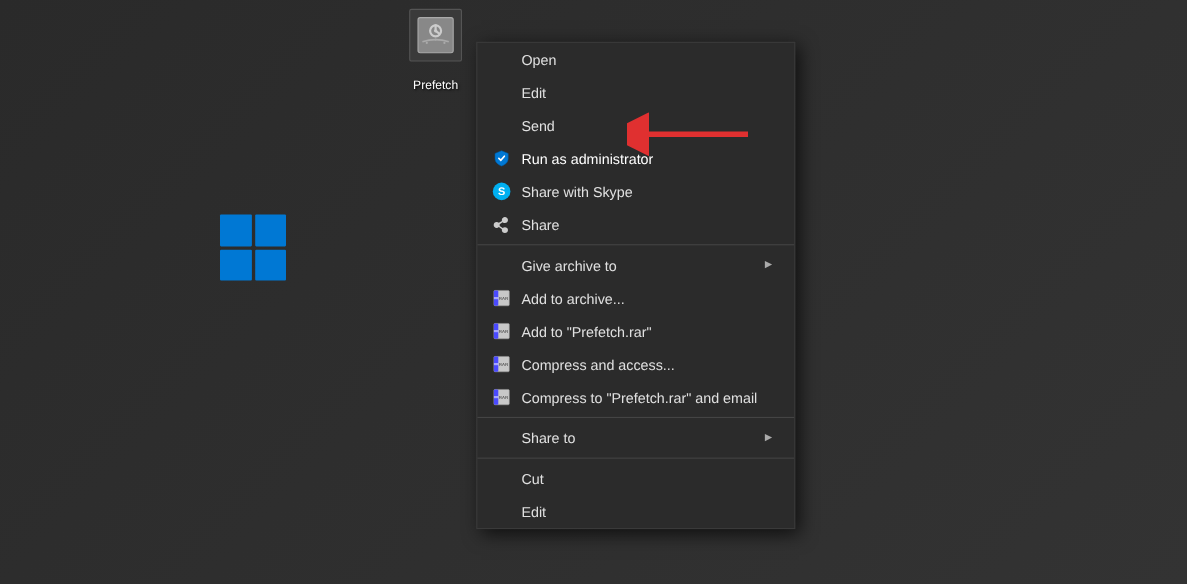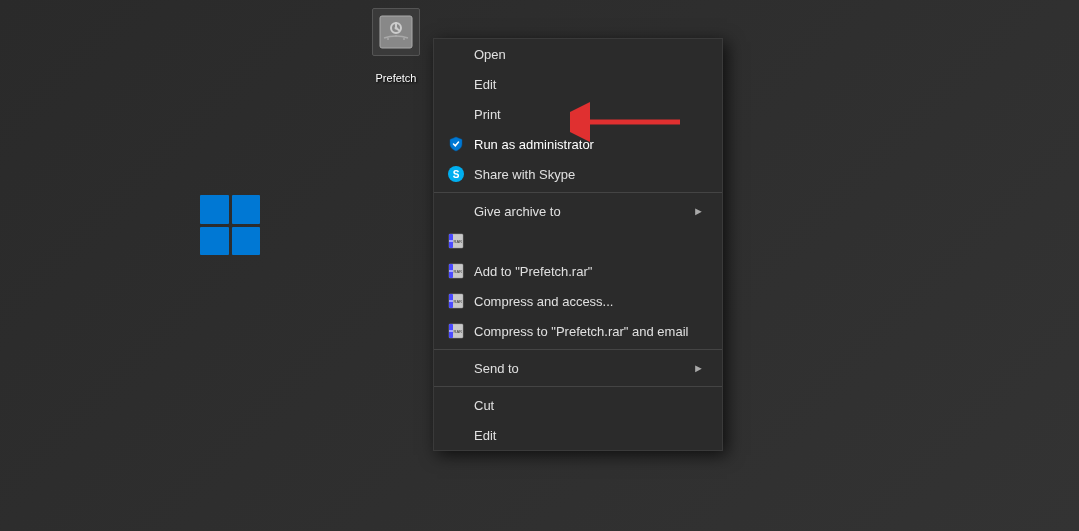--- a/index.html
+++ b/index.html
@@ -179,59 +179,68 @@
     <span class="item-label">Open</span>
   </div>
 
   <div class="menu-item">
     <div class="item-icon"></div>
     <span class="item-label">Edit</span>
   </div>
 
   <div class="menu-item">
     <div class="item-icon"></div>
-    <span class="item-label">Print</span>
+    <span class="item-label">Send</span>
   </div>
 
   <div class="menu-item run-admin">
     <div class="item-icon">
       <svg width="16" height="16" viewBox="0 0 16 16" fill="none">
         <path d="M8 1L2 3.5V8c0 3.5 2.5 5.5 6 7 3.5-1.5 6-3.5 6-7V3.5L8 1z" fill="#0078d4" stroke="#005a9e" stroke-width="0.5"></path>
         <path d="M5.5 8l1.8 1.8L10.5 6" stroke="white" stroke-width="1.5" fill="none" stroke-linecap="round"></path>
       </svg>
     </div>
     <span class="item-label">Run as administrator</span>
   </div>
 
   <div class="menu-item">
     <div class="item-icon">
       <div class="skype-icon">S</div>
     </div>
     <span class="item-label">Share with Skype</span>
   </div>
 
 
+  <div class="menu-item">
+    <div class="item-icon">
+      <svg width="16" height="16" viewBox="0 0 16 16" fill="none">
+        <path d="M11 10.5c-.8 0-1.5.3-2 .8L6.2 9.4c.1-.3.1-.5.1-.8 0-.3 0-.5-.1-.8L9 6c.5.5 1.2.8 2 .8 1.5 0 2.8-1.2 2.8-2.8S12.5 1.2 11 1.2 8.2 2.4 8.2 4c0 .3 0 .5.1.8L5.5 6.6C5 6.1 4.3 5.8 3.5 5.8 2 5.8.8 7 .8 8.5S2 11.2 3.5 11.2c.8 0 1.5-.3 2-.8l2.8 1.9c-.1.2-.1.5-.1.7 0 1.5 1.2 2.8 2.8 2.8s2.8-1.2 2.8-2.8-1.3-2.5-2.8-2.5z" fill="#ccc"></path>
+      </svg>
+    </div>
+    <span class="item-label">Share</span>
+  </div>
 
   <div class="menu-divider"></div>
 
   <div class="menu-item">
     <div class="item-icon"></div>
     <span class="item-label">Give archive to</span>
     <span class="submenu-arrow">►</span>
   </div>
 
   <div class="menu-item">
     <div class="item-icon">
       <svg width="16" height="16" viewBox="0 0 16 16">
         <rect x="1" y="1" width="14" height="14" rx="1" fill="#c8c8c8" stroke="#999" stroke-width="0.5"></rect>
         <rect x="1" y="1" width="4" height="14" rx="1" fill="#4a4aff"></rect>
         <rect x="1" y="7" width="4" height="2" fill="#fff" opacity="0.5"></rect>
         <text x="5.5" y="10" font-size="4" fill="#333" font-family="Arial">RAR</text>
       </svg>
     </div>
+    <span class="item-label">Add to archive...</span>
   </div>
 
   <div class="menu-item">
     <div class="item-icon">
       <svg width="16" height="16" viewBox="0 0 16 16">
         <rect x="1" y="1" width="14" height="14" rx="1" fill="#c8c8c8" stroke="#999" stroke-width="0.5"></rect>
         <rect x="1" y="1" width="4" height="14" rx="1" fill="#4a4aff"></rect>
         <rect x="1" y="7" width="4" height="2" fill="#fff" opacity="0.5"></rect>
         <text x="5.5" y="10" font-size="4" fill="#333" font-family="Arial">RAR</text>
       </svg>
@@ -261,21 +270,21 @@
       </svg>
     </div>
     <span class="item-label">Compress to "Prefetch.rar" and email</span>
   </div>
 
 
   <div class="menu-divider"></div>
 
   <div class="menu-item">
     <div class="item-icon"></div>
-    <span class="item-label">Send to</span>
+    <span class="item-label">Share to</span>
     <span class="submenu-arrow">►</span>
   </div>
 
   <div class="menu-divider"></div>
 
   <div class="menu-item">
     <div class="item-icon"></div>
     <span class="item-label">Cut</span>
   </div>
 

